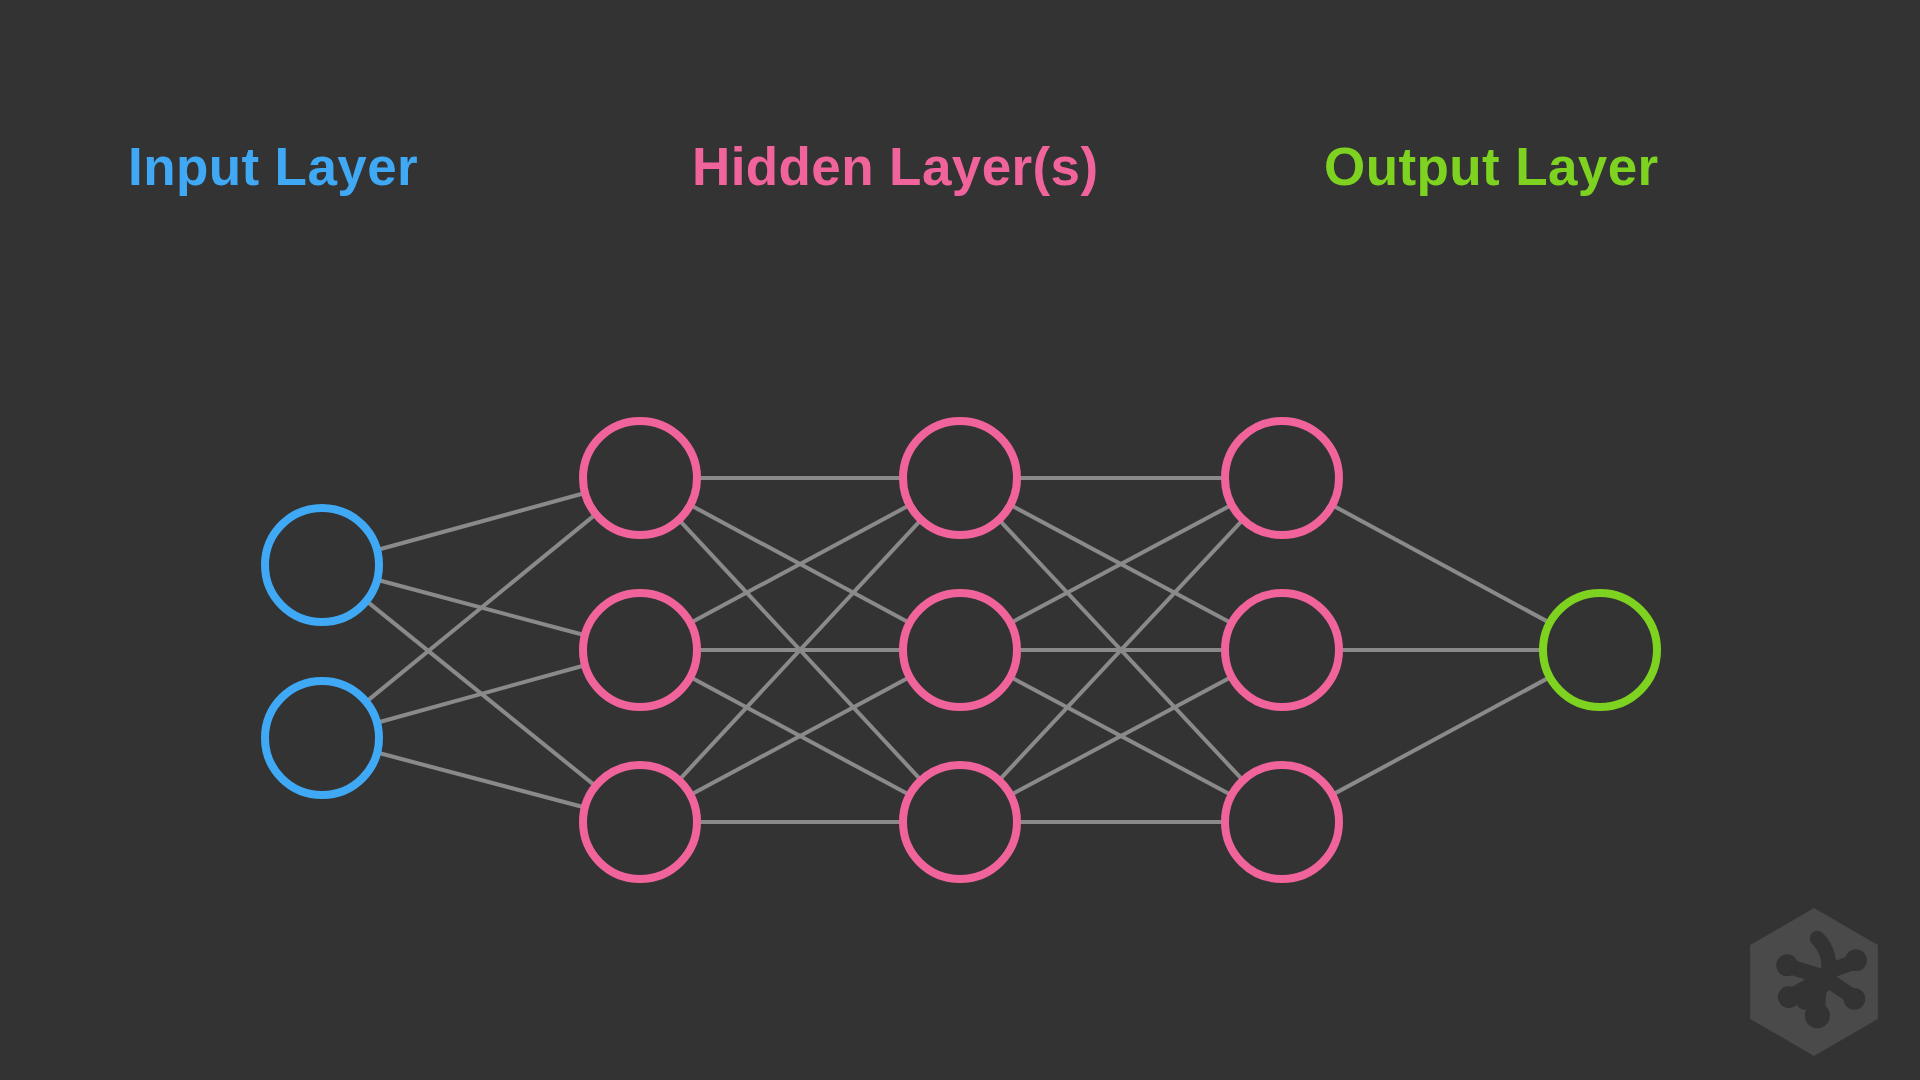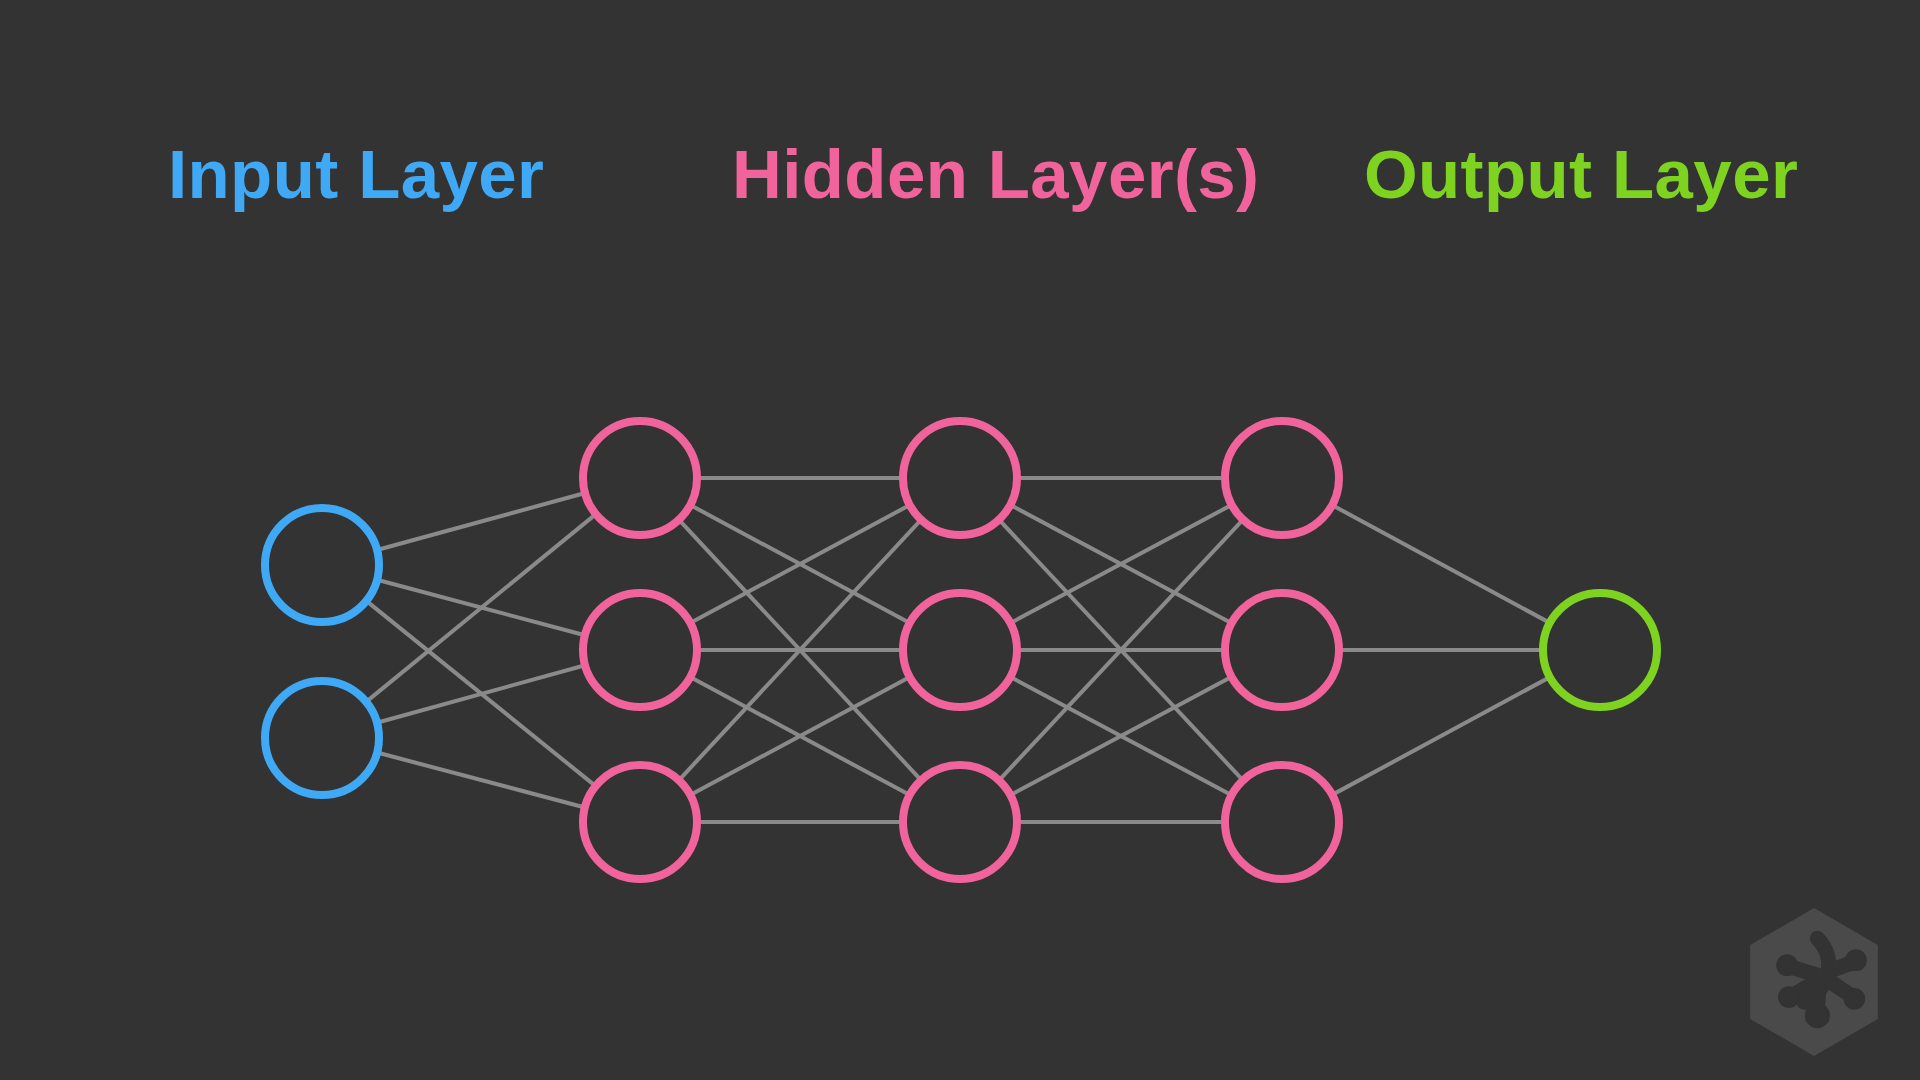--- a/index.html
+++ b/index.html
@@ -18,26 +18,25 @@
     position: relative;
     width: 1920px;
     height: 1080px;
     background: #333333;
   }
   
   .layer-label {
     position: absolute;
     font-family: "Liberation Sans", sans-serif;
     font-weight: bold;
-    font-size: 69px;
+    font-size: 53px;
     letter-spacing: 0.4px;
     white-space: nowrap;
     line-height: 1;
     top: 140px;
-    margin-left: 40px;
   }
   #label-input  { left: 128px; color: #3fa9f5; }
   #label-hidden { left: 692px; color: #f0649b; }
   #label-output { left: 1324px; color: #7ed321; }
 
   
   #network-svg {
     position: absolute;
     left: 0;
     top: 0;

